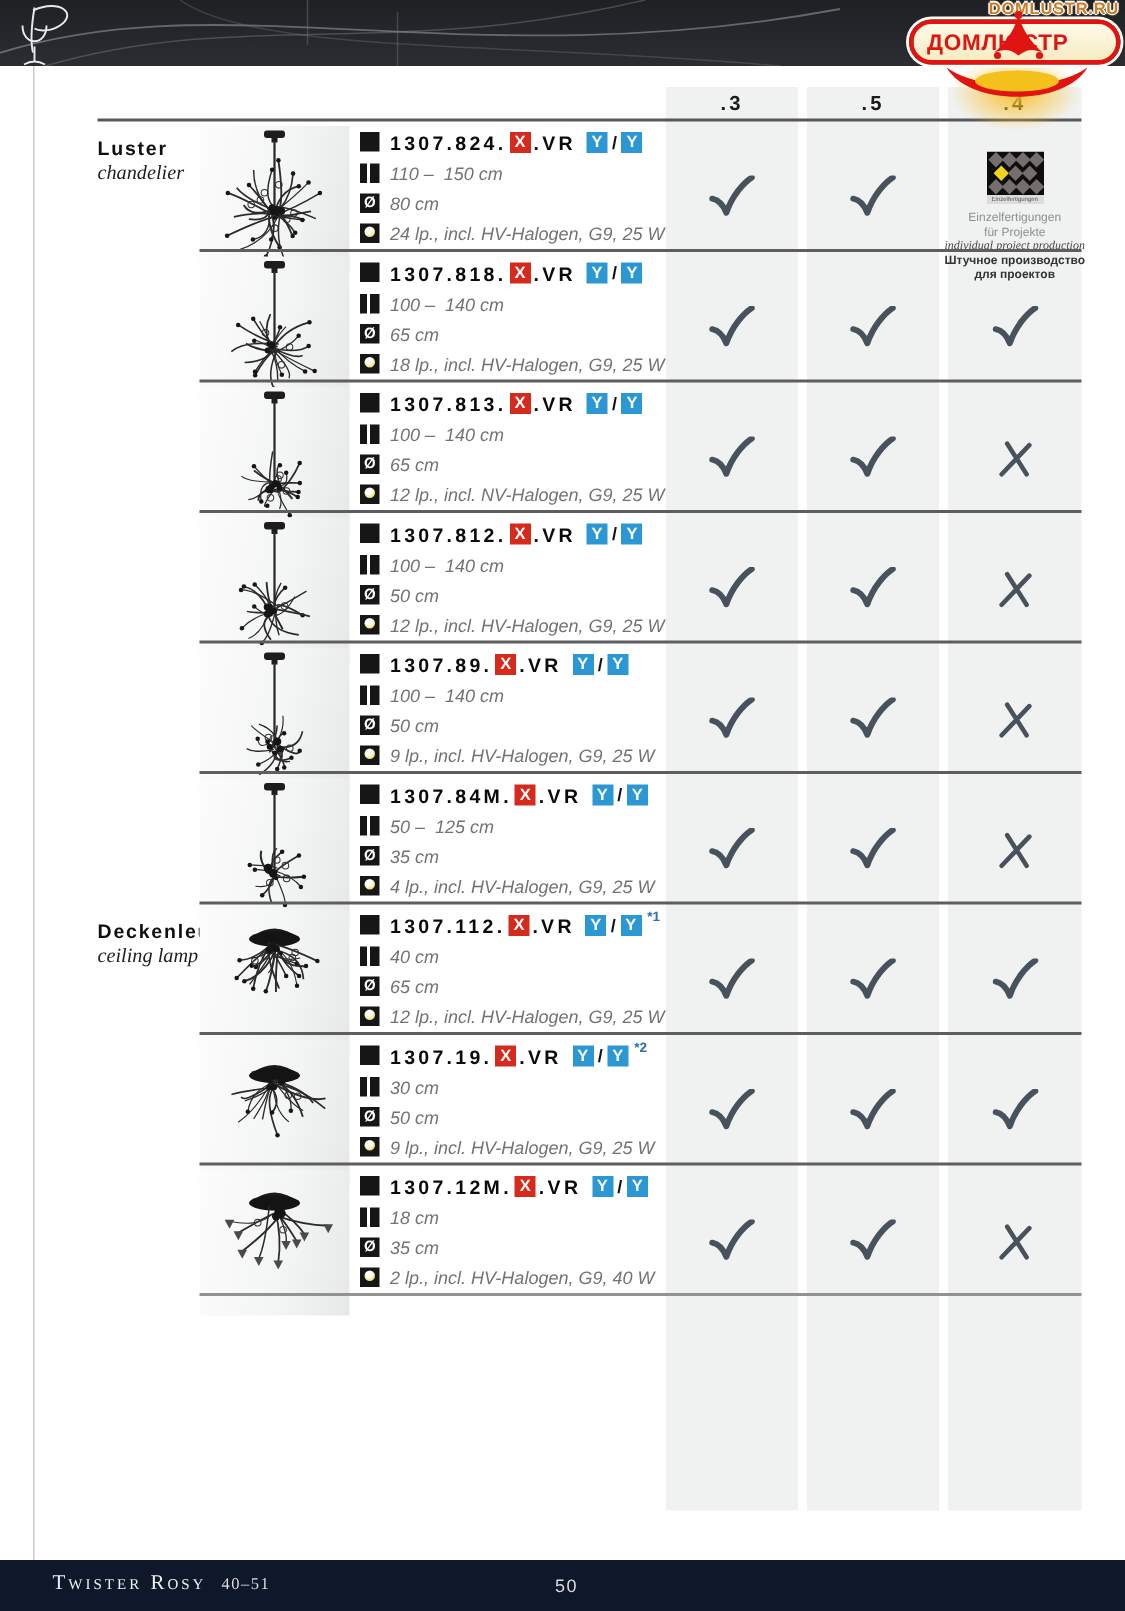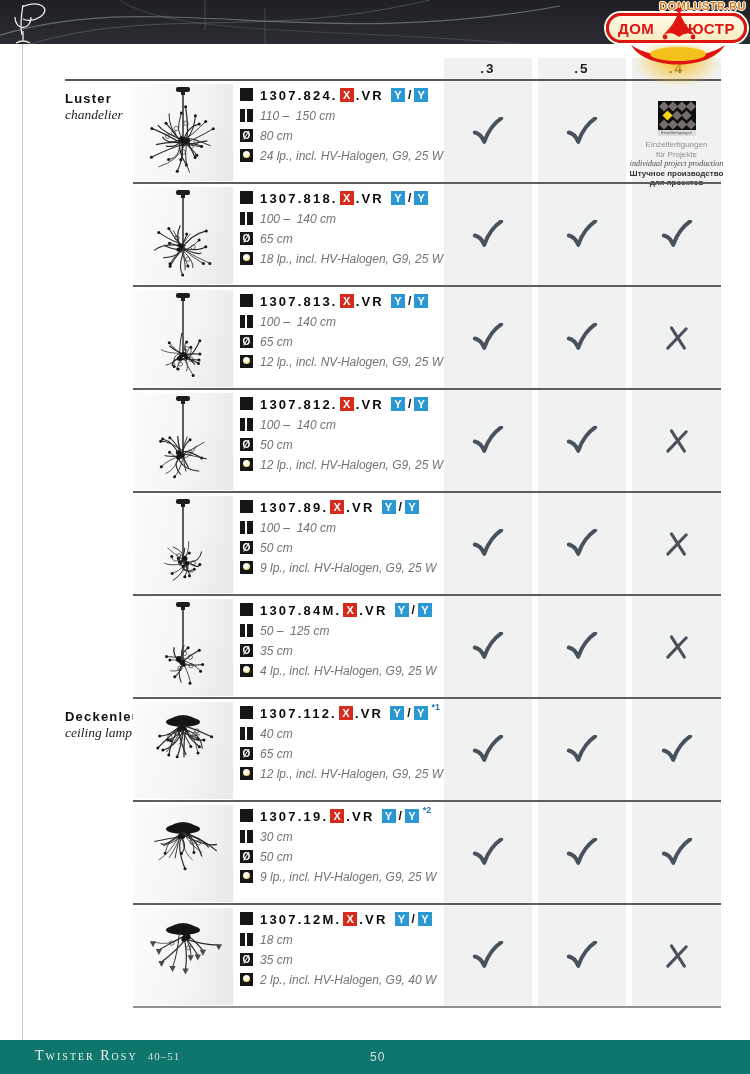--- a/index.html
+++ b/index.html
@@ -18,36 +18,36 @@
   
   .wm{position:absolute;right:0;top:0;width:160px;height:115px;z-index:20;}
   .wmsite{position:absolute;right:4px;top:0;font-size:11px;font-weight:bold;color:#d07b1e;
           letter-spacing:0.5px;
           text-shadow:-1px 0 #fff,1px 0 #fff,0 -1px #fff,0 1px #fff,0 0 2px #fff;}
   .wmglow{position:absolute;right:28px;top:36px;width:90px;height:52px;z-index:1;
           background:radial-gradient(ellipse at center,rgba(249,193,40,.95) 0%,rgba(249,193,40,0) 68%);}
   .wmbadge{position:absolute;right:3px;top:13px;width:141px;height:30px;border-radius:16px;
            background:linear-gradient(#fefae8,#f6ecc2);border:3px solid #e01410;
            box-shadow:0 0 0 2px #fffef6;box-sizing:border-box;z-index:3;
-           display:flex;align-items:center;justify-content:space-between;padding:0 9px;}
+           display:flex;align-items:center;padding:0 9px;}
   .wmdom,.wmlustr{color:#e01410;font-weight:bold;font-size:15px;letter-spacing:.5px;}
   .wmchand{position:absolute;right:53px;top:6px;z-index:4;}
   .wmswoosh{position:absolute;right:22px;top:42px;z-index:2;}
 
   
   .leftline{position:absolute;left:22px;top:44px;width:1px;height:996px;background:#cbcbcb;z-index:0;}
   .strip{position:absolute;top:58px;height:949px;background:#f0f1f1;z-index:0;}
   .s0{left:444px;width:88px}.s1{left:538px;width:88px}.s2{left:632px;width:89px}
   .colhead{position:absolute;top:59px;height:19px;z-index:2;display:flex;align-items:center;
            justify-content:center;font-weight:bold;font-size:13.5px;letter-spacing:2px;color:#1b1b1b;}
   .headrule{position:absolute;left:65px;top:79px;width:656px;height:2px;background:#58585a;z-index:3;}
 
   
   #rows{position:absolute;left:0;top:81px;width:750px;z-index:1;}
-  .row{position:relative;height:103px;}
+  .row{position:relative;height:87px;}
   .row .sep{position:absolute;left:133px;width:588px;bottom:0;height:2px;background:#5e5e60;}
   .row.last .sep{background:#929292;}
   .group{position:absolute;left:65px;top:10px;width:130px;}
   .g1{font-weight:bold;font-size:13px;letter-spacing:1.2px;color:#0f0f0f;}
   .g2{font-family:"Liberation Serif",serif;font-style:italic;font-size:13.5px;color:#1d1d1d;margin-top:1px;}
   .imgcell{position:absolute;left:133px;top:3px;width:100px;height:97px;
            background:linear-gradient(100deg,#fcfcfc 0%,#f4f5f5 55%,#e7e8e8 100%);}
   .specs{position:absolute;left:240px;top:7px;width:205px;}
   .codeline{display:flex;align-items:flex-start;height:17px;margin-bottom:3px;}
   .sq{width:13px;height:13px;background:#161616;margin-right:7px;flex:none;}
@@ -75,21 +75,21 @@
   .badge{width:38px;margin-bottom:4px;}
   .badge svg{display:block;}
   .badgestrip{background:#dcdcdc;height:6px;font-size:4px;color:#555;text-align:center;
               line-height:6px;overflow:hidden;white-space:nowrap;}
   .cl{white-space:nowrap;text-align:center;line-height:9.5px;}
   .cl.g{color:#8f8f8f;font-size:8px;}
   .cl.i{font-family:"Liberation Serif",serif;font-style:italic;font-size:8px;color:#4a4a4a;}
   .cl.r{font-size:8px;color:#333;font-weight:bold;}
 
   
-  .botbar{position:absolute;left:0;top:1040px;width:750px;height:34px;background:#0f766e;z-index:5;}
+  .botbar{position:absolute;left:0;top:1040px;width:750px;height:34px;background:#0f172a;z-index:5;}
   .fseries{position:absolute;left:35px;top:8px;color:#efefef;font-family:"Liberation Serif",serif;
            font-variant:small-caps;font-size:14px;letter-spacing:2px;}
   .frange{font-size:11px;letter-spacing:1px;margin-left:10px;font-variant:normal;color:#dcdcdc;}
   .fpage{position:absolute;left:370px;top:10px;color:#dcdcdc;font-size:12px;letter-spacing:1px;text-align:center;}
 </style>
 </head>
 <body>
 
 <header class="topbar">
   <svg class="orn" width="750" height="44" viewBox="0 0 750 44">

